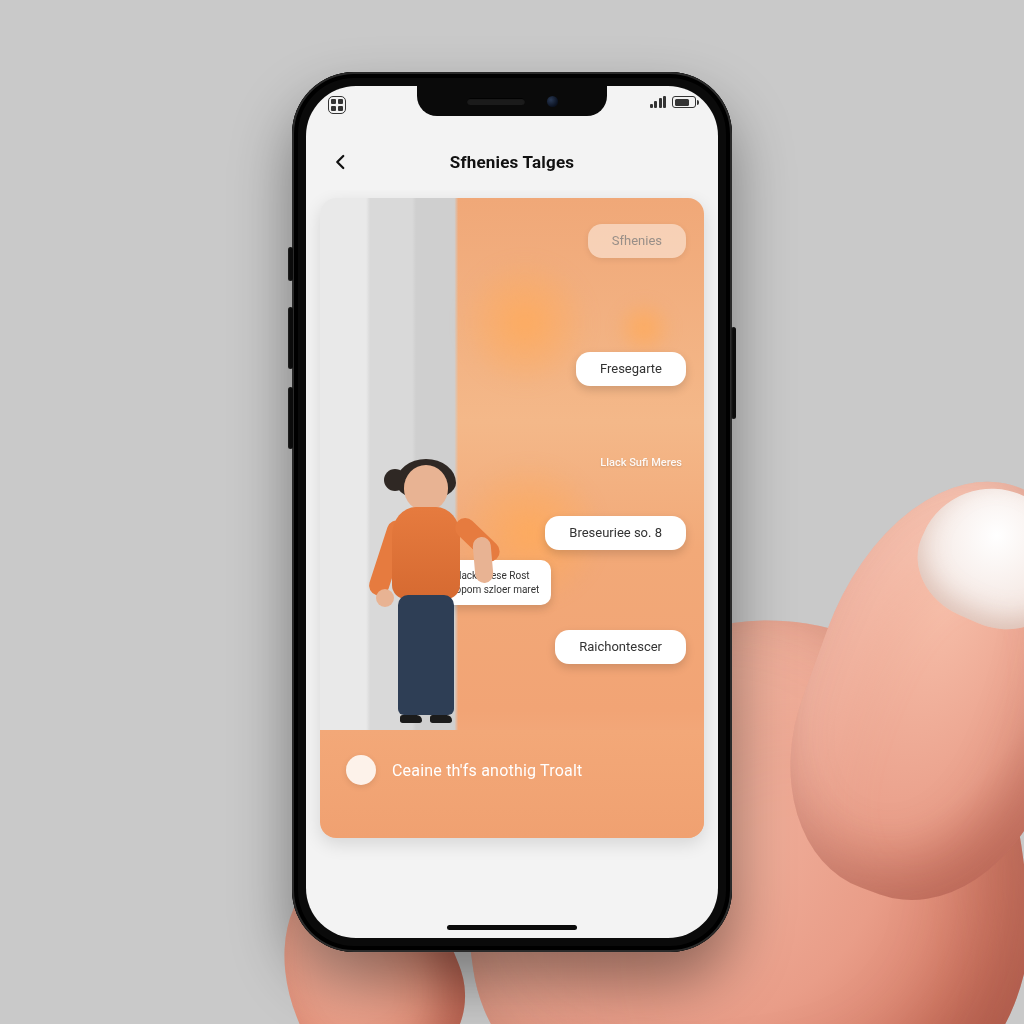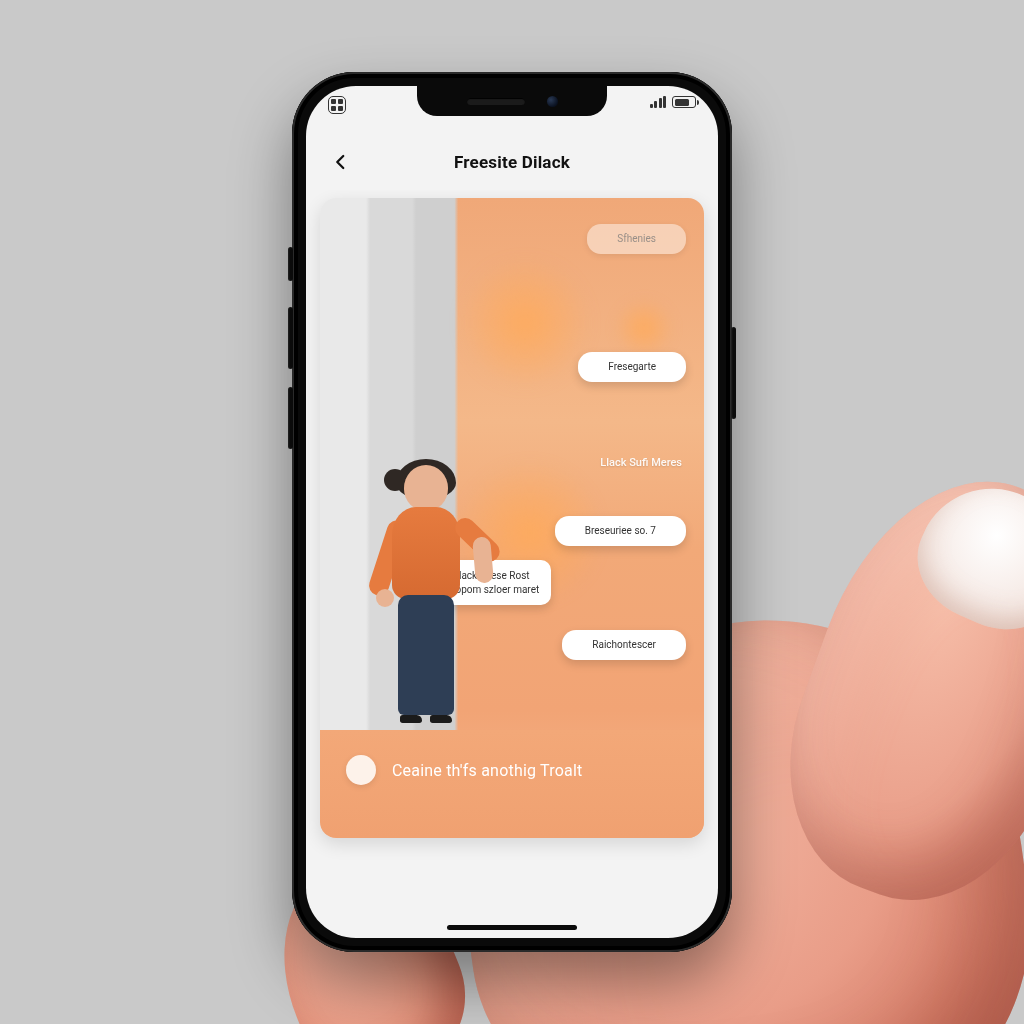--- a/index.html
+++ b/index.html
@@ -226,23 +226,23 @@
   }
   .haze.a { left: 150px; top: 70px; transform: scale(1.2);}
   .haze.b { left: 135px; top: 260px; width:150px; height:150px;}
   .haze.c { right: 30px; top: 100px; width:60px; height:60px;}
 
   .bubble-right {
     position: absolute;
     right: 18px;
     background: #fff;
     color: #333;
-    font-size: 10px;
+    font-size: 13px;
     line-height: 1.2;
-    padding: 9px 30px;
+    padding: 9px 24px;
     border-radius: 14px;
     box-shadow: 0 4px 10px rgba(0,0,0,0.15);
     max-width: 58%;
     white-space: nowrap;
   }
   .bubble-right.ghost {
     background: rgba(255,255,255,0.45);
     color: rgba(120,120,120,0.75);
     box-shadow: 0 2px 6px rgba(0,0,0,0.08);
   }
@@ -403,41 +403,41 @@
           </div>
       </div>
     </div>
 
     <div class="navbar">
       <div class="back-btn">
         <svg viewBox="0 0 24 24">
           <path d="M15 4 L7 12 L15 20" fill="none" stroke="#111" stroke-width="3" stroke-linecap="round" stroke-linejoin="round"></path>
         </svg>
       </div>
-      <div class="nav-title">Freesite Dilack</div>
+      <div class="nav-title">Sfhenies Talges</div>
     </div>
 
     <div class="content">
       <div class="card">
         <div class="haze a"></div>
         <div class="haze b"></div>
         <div class="haze c"></div>
 
         <div class="bubble-right ghost" style="top:26px;">
           <span>Sfhenies</span>
         </div>
 
         <div class="bubble-right" style="top:154px;">
           <span>Fresegarte</span>
         </div>
 
         <div class="label-text" style="top:258px; right:22px;">Llack Sufi Meres</div>
 
         <div class="bubble-right" style="top:318px;">
-          <span>Breseuriee so. 7</span>
+          <span>Breseuriee so. 8</span>
         </div>
 
         <div class="bubble-left" style="left:118px; top:362px;">
           <div>Dilack Allese Rost</div>
           <div>Fopom szloer maret</div>
         </div>
 
         <div class="bubble-right" style="top:432px;">
           <span>Raichontescer</span>
         </div>

